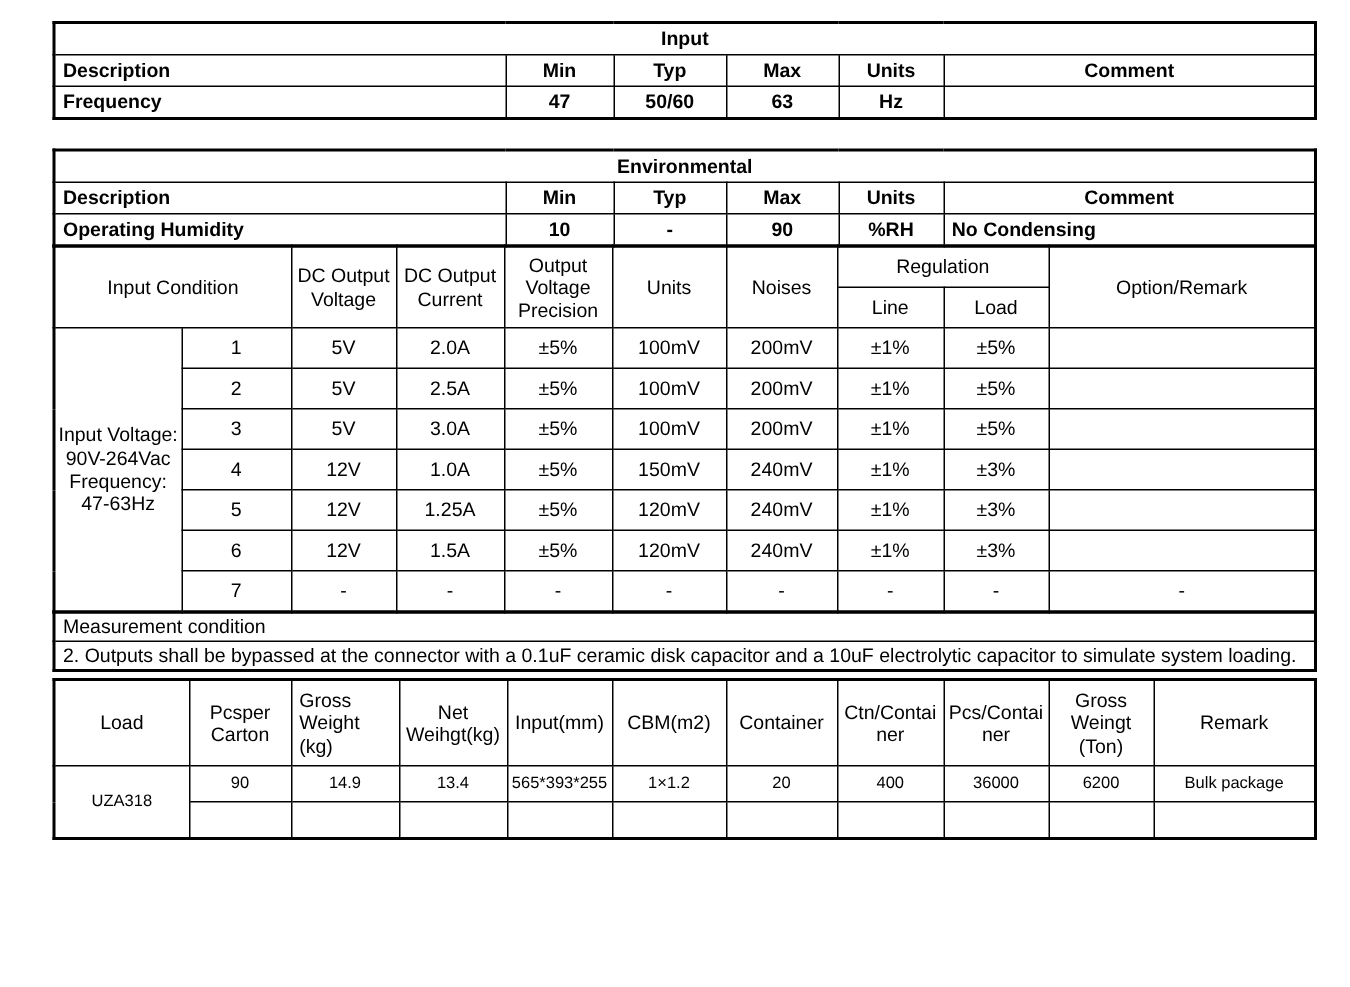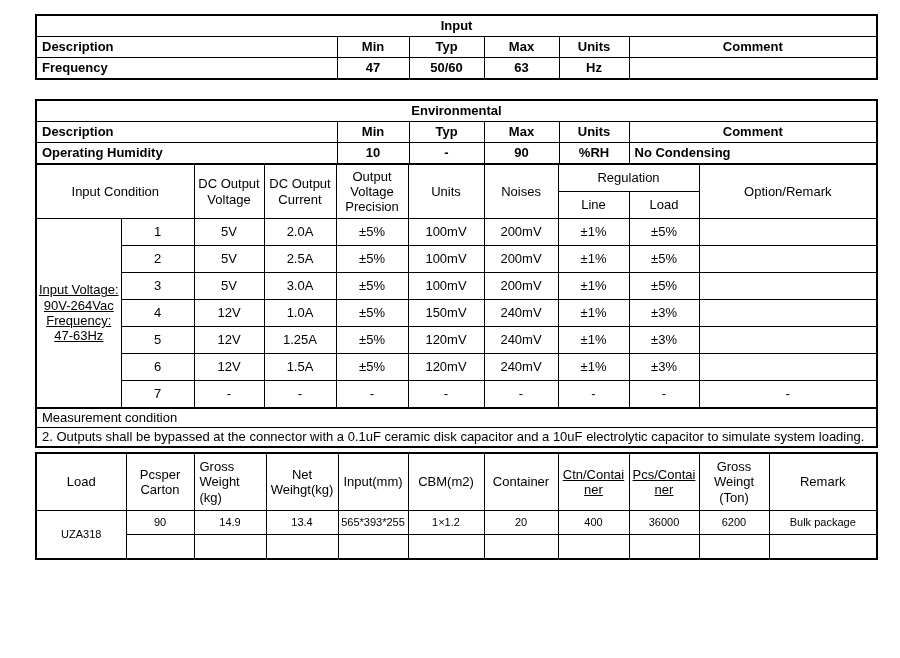--- a/index.html
+++ b/index.html
@@ -2,21 +2,21 @@
 <html><head>
 <meta charset="utf-8">
 <style>
   html,body{margin:0;padding:0;background:#fff;}
   body{width:900px;height:658px;font-family:"Liberation Sans",sans-serif;color:#000;}
   #doc{padding:14px 0 0 35px;}
   table{border-collapse:collapse;table-layout:fixed;width:841px;border:2px solid #000;}
   td,th{border:1px solid #000;font-size:13px;font-weight:normal;text-align:center;
         vertical-align:middle;padding:0 2px;overflow:hidden;line-height:1.18;}
   .left{text-align:left;padding-left:5px;}
-  .pre{white-space:pre-line;text-decoration:underline;}
+  .pre{white-space:pre-line;}
   tr.h20 td, tr.h20 th{height:20px;font-weight:bold;}
   tr.h27 td, tr.h27 th{height:26px;}
   tr.h19 td{height:18px;}
   tr.h24 td{height:23px;}
   #env-table{margin-top:19px;padding-left:43px;}
   #out-table{margin-top:-2px;}
   #meas-table{margin-top:-2px;border-radius:13px;}
   #pack-table{margin-top:4px;}
   #pack-table th{height:56px;}
   #pack-table td.val{font-size:11px;}

